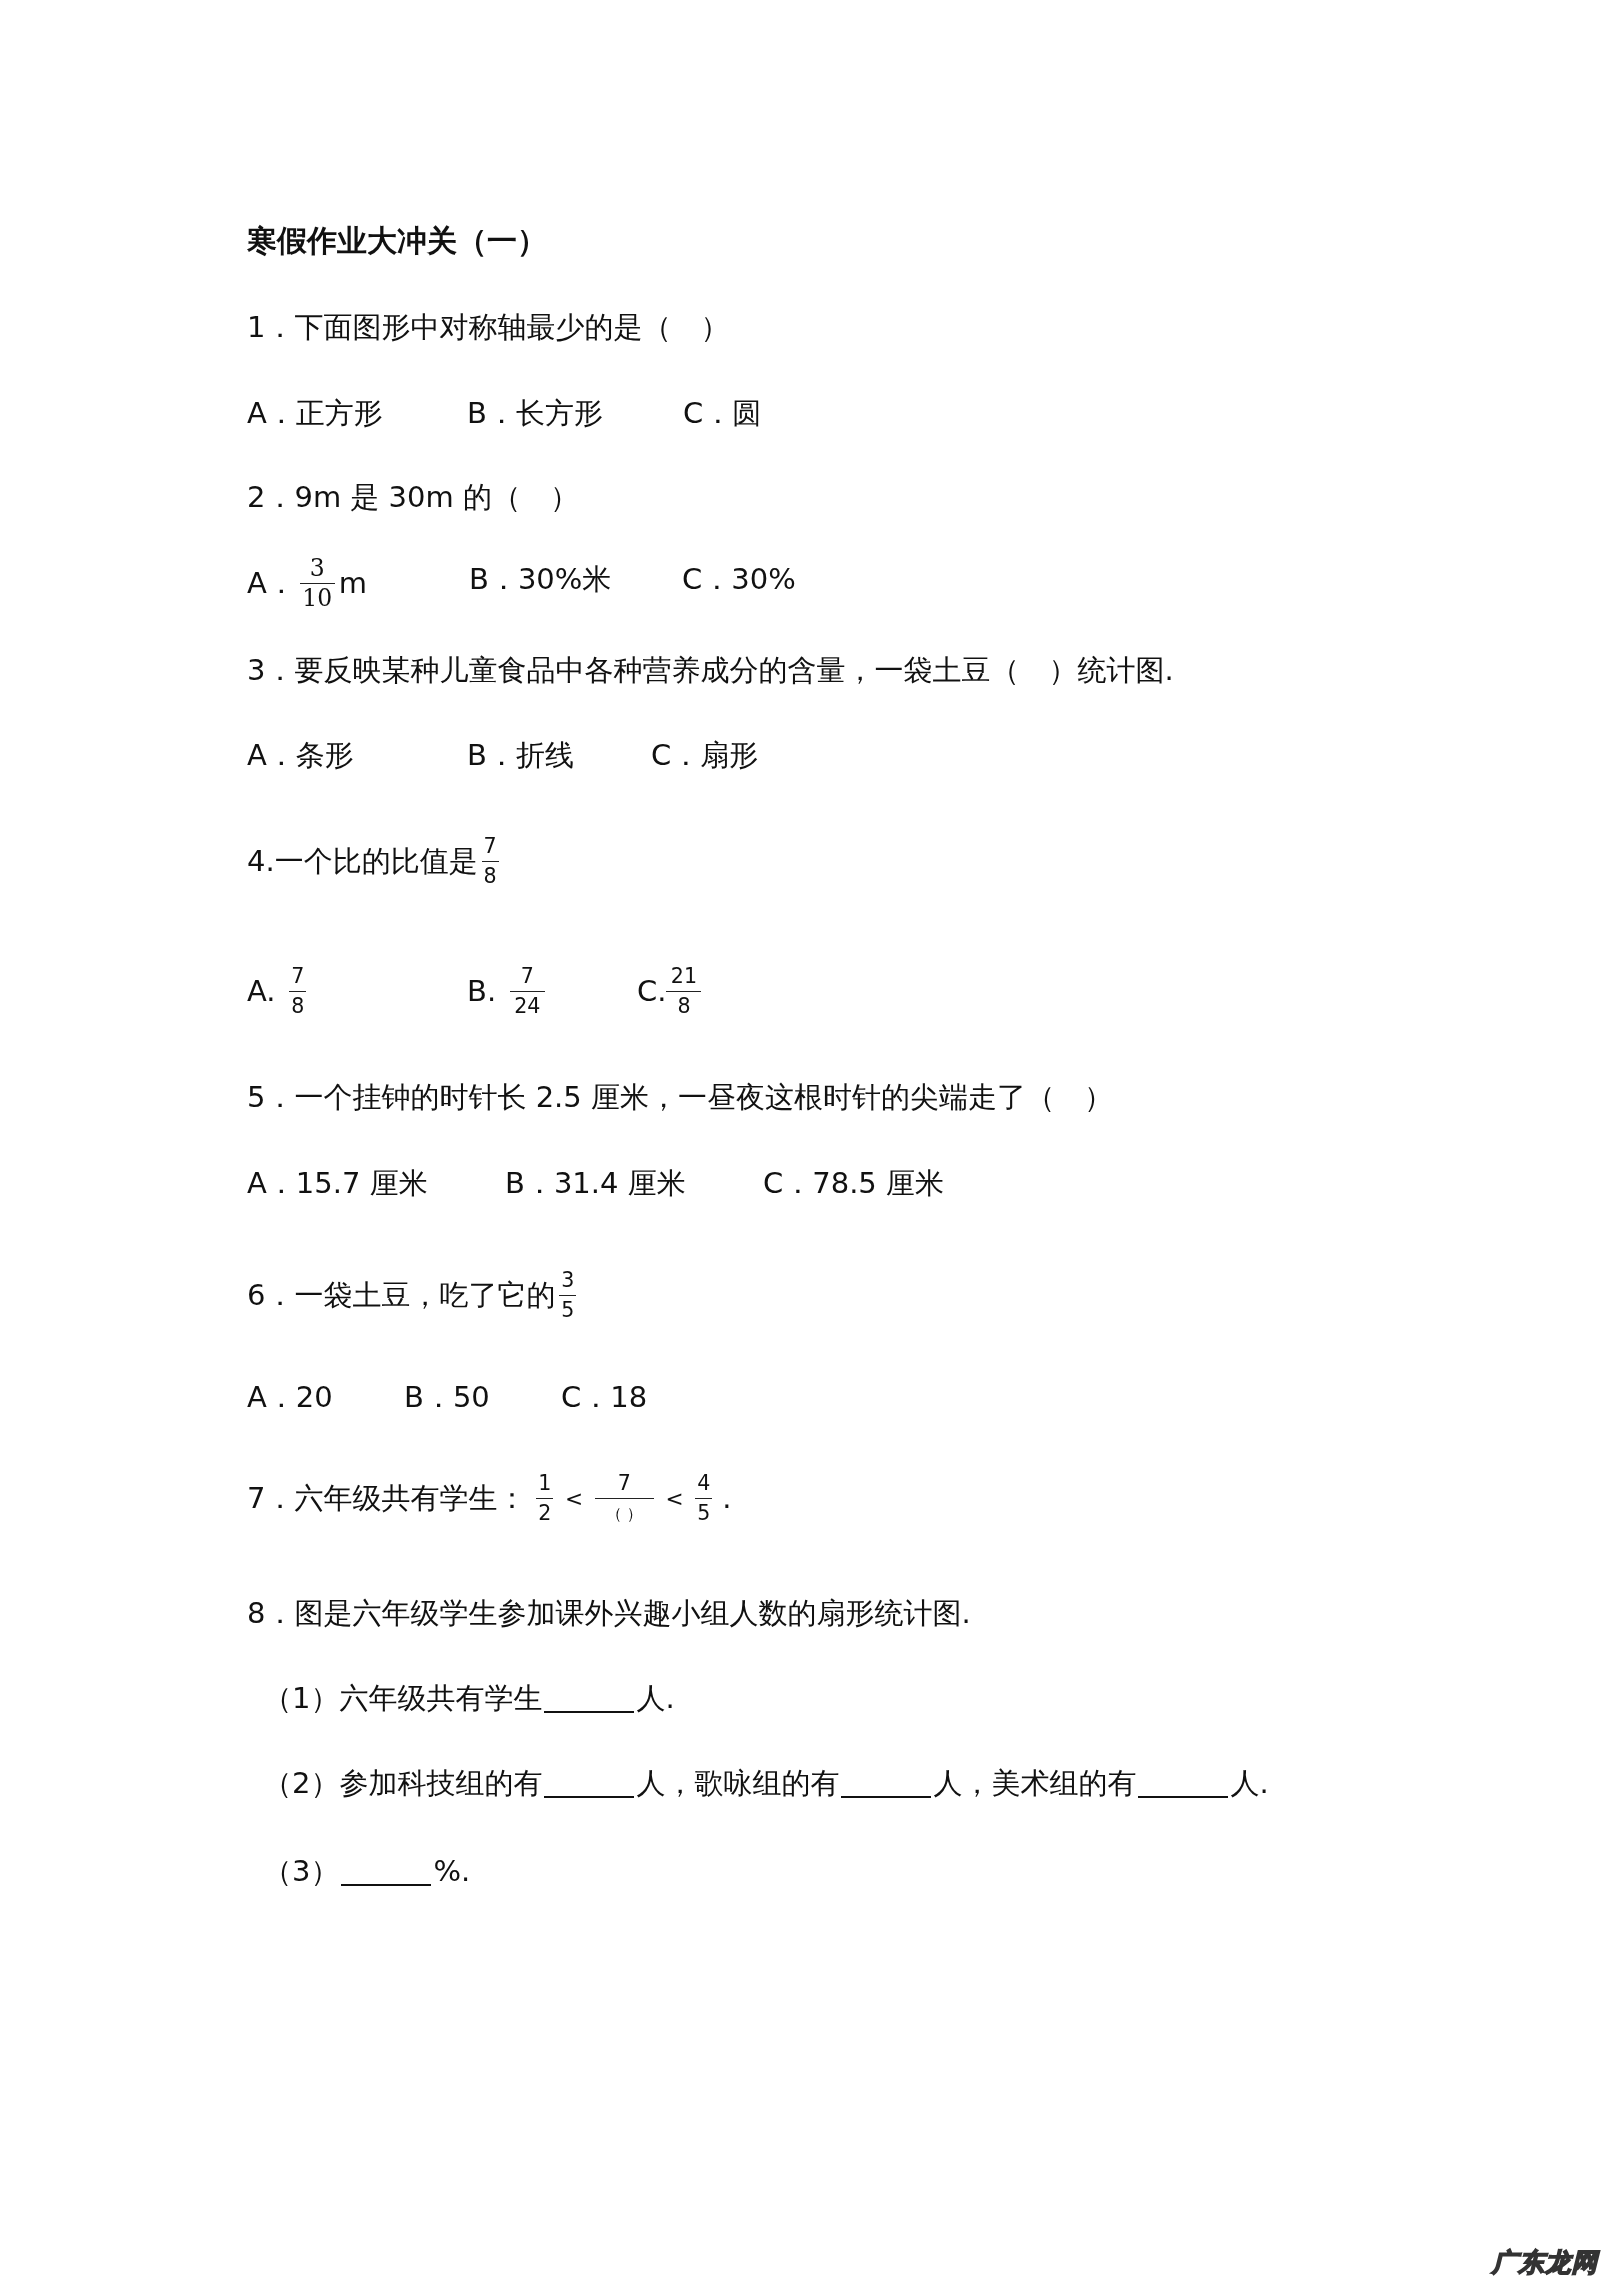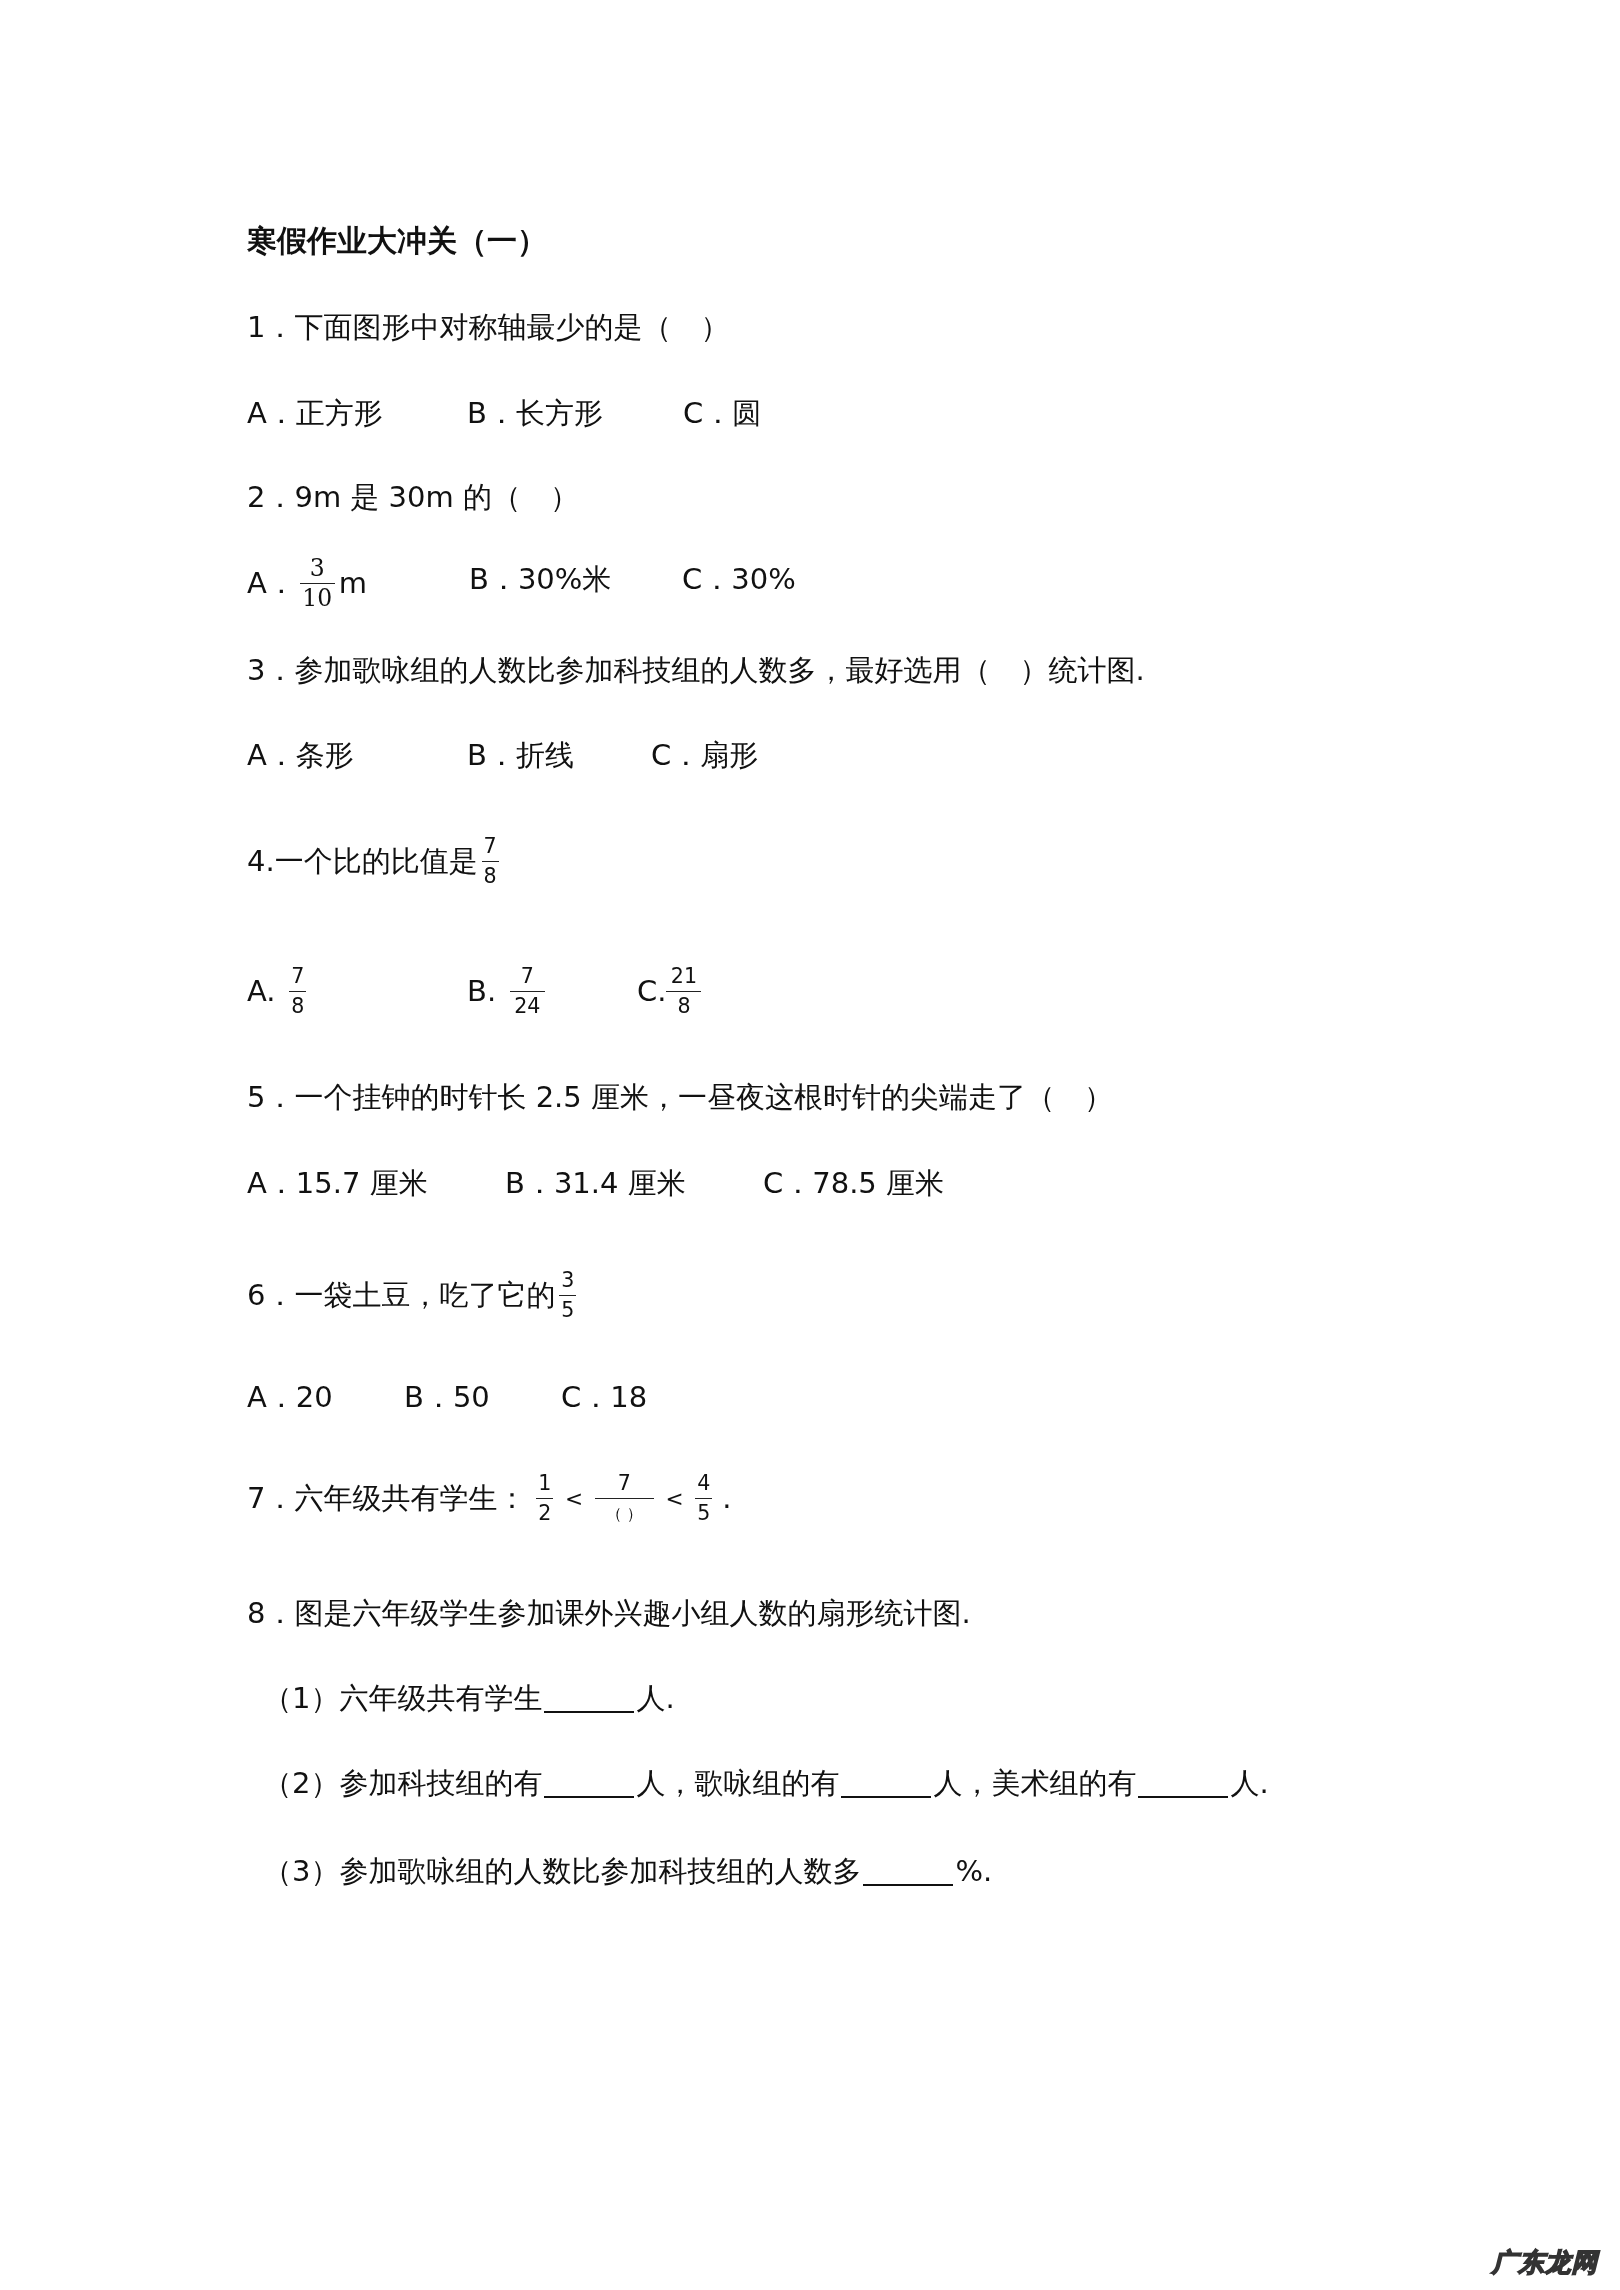--- a/index.html
+++ b/index.html
@@ -61,21 +61,21 @@
   <span>B．</span>
   <span>30%米</span>
 </div>
 <div class="opt" style="left:682px;top:560px;">
   <span>C．</span>
   <span>30%</span>
 </div>
 
 <div class="line" style="top:651px;">
   <span>3．</span>
-  <span>参加歌咏组的人数比参加科技组的人数多，最好选用（　）统计图.</span>
+  <span>要反映某种儿童食品中各种营养成分的含量，一袋土豆（　）统计图.</span>
 </div>
 <div class="opt" style="left:247px;top:736px;">
   <span>A．</span>
   <span>条形</span>
 </div>
 <div class="opt" style="left:467px;top:736px;">
   <span>B．</span>
   <span>折线</span>
 </div>
 <div class="opt" style="left:651px;top:736px;">
@@ -194,19 +194,18 @@
   <span>参加科技组的有</span>
   <span class="blank"></span>
   <span>人，歌咏组的有</span>
   <span class="blank"></span>
   <span>人，美术组的有</span>
   <span class="blank"></span>
   <span>人.</span>
 </div>
 <div class="line sub" style="top:1852px;">
   <span>（3）</span>
-  <span>参加歌咏组的人数比参加科技组的人数多</span>
   <span class="blank"></span>
   <span>%.</span>
 </div>
 
 <div class="watermark">广东龙网</div>
 
 
 </body></html>

